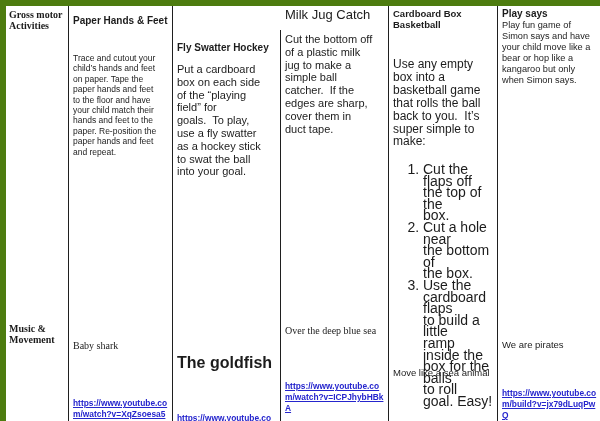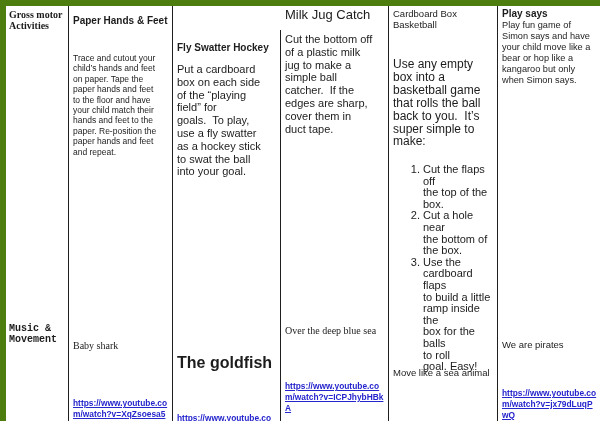--- a/index.html
+++ b/index.html
@@ -23,44 +23,44 @@
   .c4 { left: 383px; width: 109px; }
   .c5 { left: 492px; width: 103px; border-right: none; }
 
   .blk { position: absolute; left: 4px; right: 3px; white-space: pre-wrap; }
 
   .rowhead {
     font-family: "Liberation Serif", serif;
     font-weight: bold; font-size: 10px; line-height: 11px;
   }
   .rh-top { top: 3px; left: 3px; }
-  .rh-bottom { top: 317px; left: 3px; font-family: Liberation Mono, monospace; }
+  .rh-bottom { top: 317px; left: 3px; }
 
   
   .t1 { top: 9px;  font-weight: bold; font-size: 10px; line-height: 11px; }
   .d1 { top: 47px; font-size: 8.5px; line-height: 10.4px; }
   .s1 { top: 298px; }
 
   
   .t2 { top: 12px; font-weight: bold; font-size: 10px; line-height: 11px; }
   .d2 { top: 33px; font-size: 11px; line-height: 12.8px; }
   .s2 { top: 291px; }
 
   
   .t3 { top: 2px;  font-size: 13px; line-height: 14px; }
   .d3 { top: 27px; font-size: 11px; line-height: 12.8px; }
   .s3 { top: 283px; }
 
   
-  .t4 { top: 2px;  font-weight: normal; font-size: 9.5px; line-height: 11px; }
+  .t4 { top: 2px;  font-weight: bold; font-size: 9.5px; line-height: 11px; }
   .d4 { top: 52px; font-size: 12px; line-height: 12.9px; }
   .ol4 {
     position: absolute; top: 158px; left: 4px; right: 3px;
     margin: 0; padding: 0 0 0 30px;
-    font-size: 11px; line-height: 11.6px;
+    font-size: 14px; line-height: 11.6px;
   }
   .ol4 li { white-space: pre-line; margin: 0; padding: 0; }
   .s4 { top: 325px; }
 
   
   .t5 { top: 2px;  font-weight: bold; font-size: 10px; line-height: 11px; }
   .d5 { top: 14px; font-size: 9.2px; line-height: 11px; }
   .s5 { top: 297px; }
 
   .song-serif  { font-family: "Liberation Serif", serif; font-size: 10px; line-height: 12px; }
@@ -177,18 +177,18 @@
     <div class="col c5">
       <div class="blk t5">Play says</div>
       <div class="blk d5">Play fun game of
 Simon says and have
 your child move like a
 bear or hop like a
 kangaroo but only
 when Simon says.</div>
       <div class="blk s5">
         <div class="song-sans">We are pirates</div>
-        <a href="#" class="ytlink gap-sm">https://www.youtube.com/watch?v=jx79dLuqPwQ</a>
+        <a href="#" class="ytlink gap-sm">https://www.youtube.com/build?v=jx79dLuqPwQ</a>
       </div>
     </div>
 
   </div>
 </div>
 
 </body></html>

